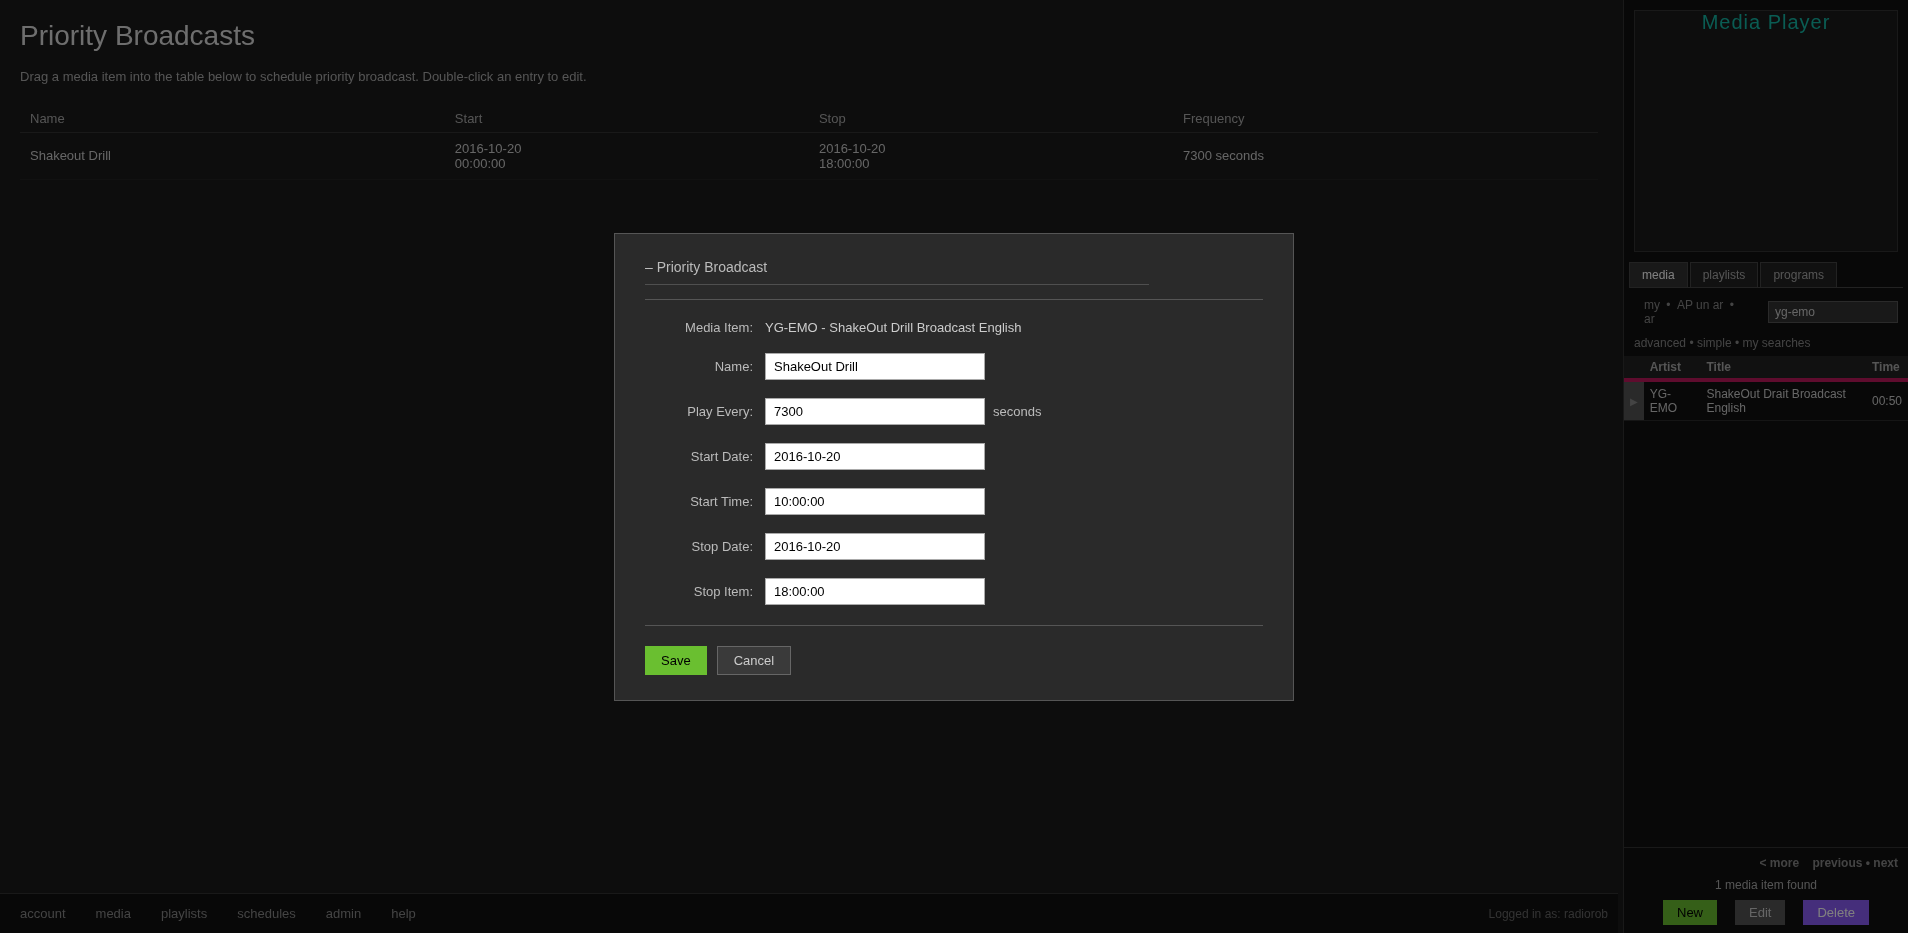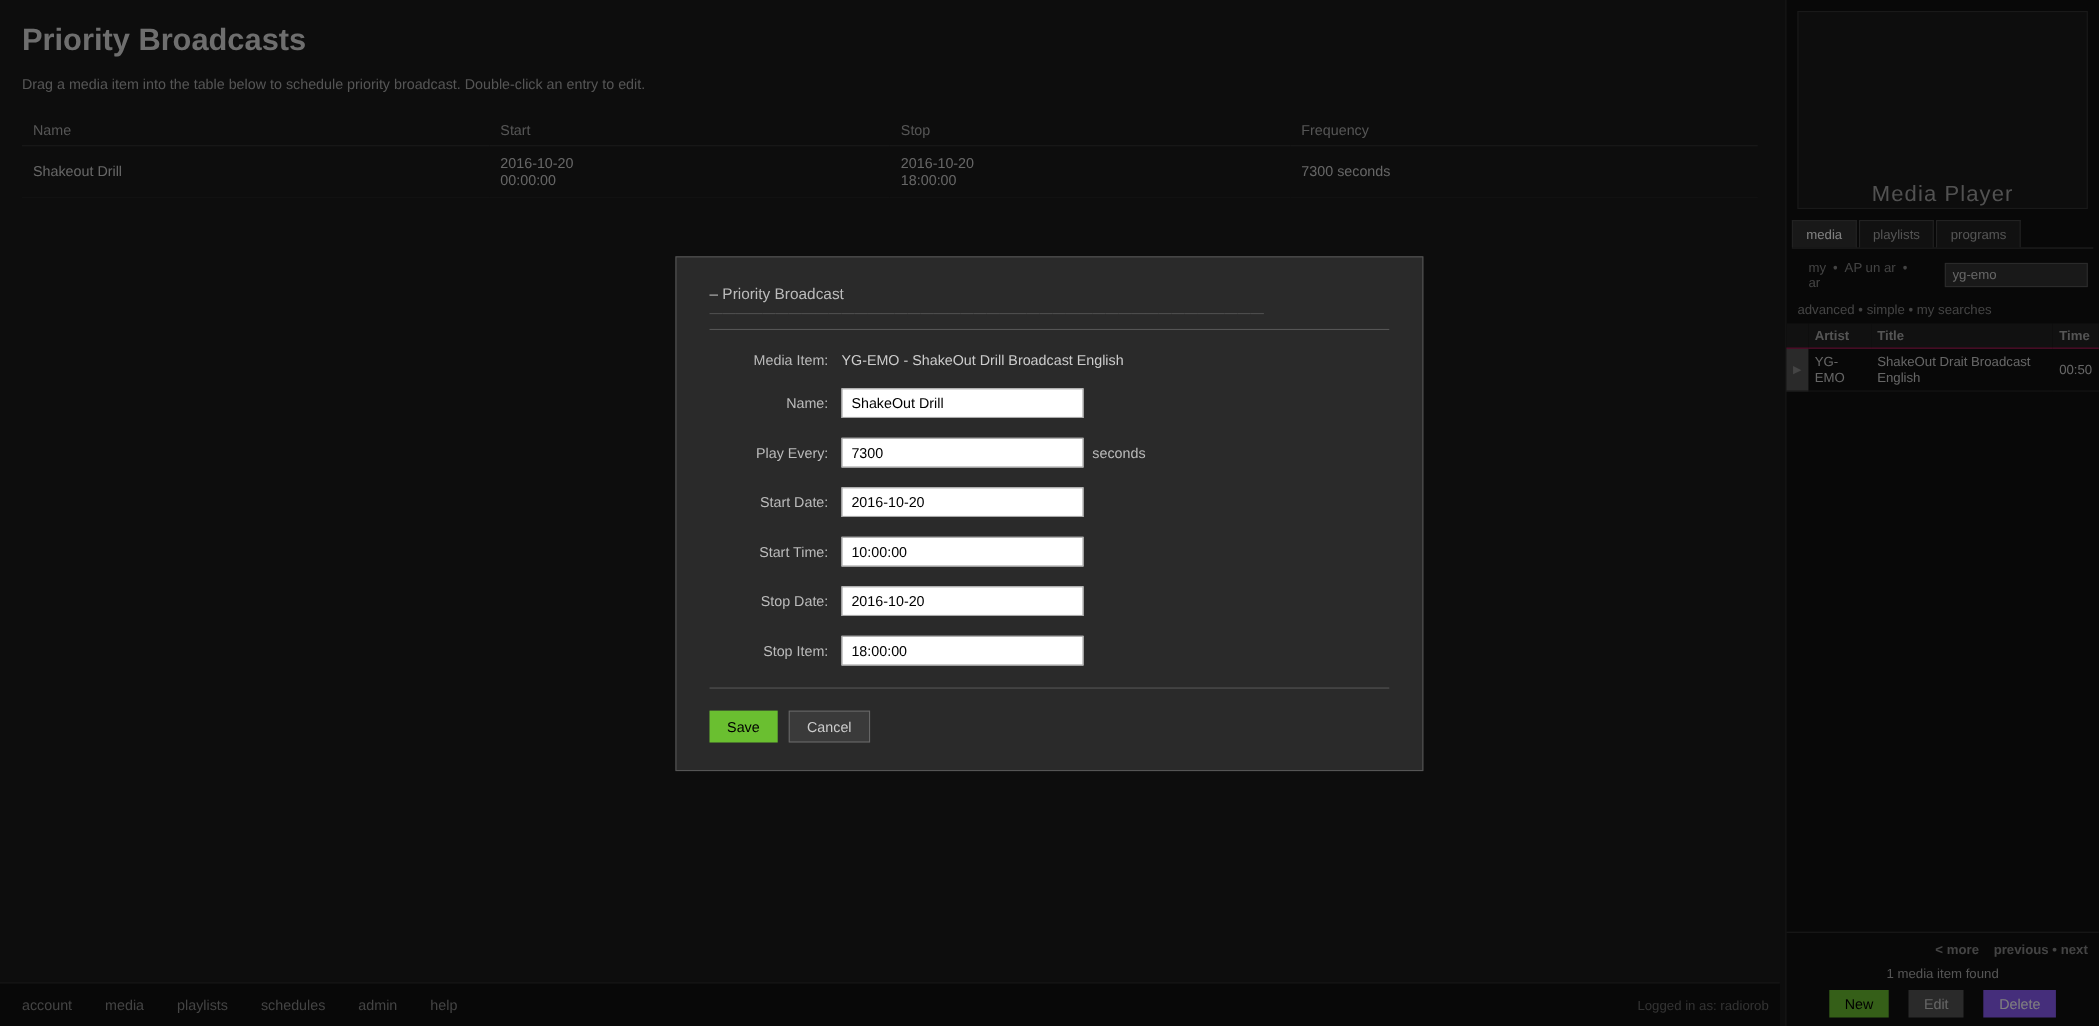--- a/index.html
+++ b/index.html
@@ -14,21 +14,21 @@
 
     
     .main-content {
       padding: 20px;
       width: calc(100% - 290px);
     }
 
     h1.page-title {
       color: #ddd;
       font-size: 28px;
-      font-weight: bold;
+      font-weight: normal;
       margin-bottom: 15px;
     }
 
     .station-select-wrapper {
       margin-bottom: 12px;
     }
 
     select.station-select {
       background: #2a2a2a;
       color: #ccc;
@@ -71,28 +71,28 @@
       right: 0;
       width: 285px;
       height: 100%;
       background: #111;
       border-left: 1px solid #333;
       display: flex;
       flex-direction: column;
     }
 
     .media-player-area {
-      height: 180px;
+      height: 242px;
       background: #1a1a1a;
       border: 1px solid #333;
       margin: 10px;
       display: flex;
-      align-items: flex-end;
+      align-items: flex-start;
       justify-content: center;
-      color: #a3a3a3;
+      color: #14b8a6;
       font-size: 20px;
       letter-spacing: 1px;
     }
 
     .sidebar-tabs {
       display: flex;
       border-bottom: 1px solid #444;
       margin: 0 5px;
     }
     .sidebar-tab {
@@ -140,21 +140,21 @@
     .media-results-table {
       width: 100%;
       border-collapse: collapse;
       font-size: 12px;
     }
     .media-results-table th {
       background: #222;
       color: #aaa;
       padding: 4px 6px;
       text-align: left;
-      border-bottom: 1px solid #be185d;
+      border-bottom: 4px solid #be185d;
     }
     .media-results-table td {
       padding: 5px 6px;
       border-bottom: 1px solid #2a2a2a;
       color: #ccc;
     }
     .media-results-table .row-indicator {
       width: 10px;
       background: #555;
       color: #888;

